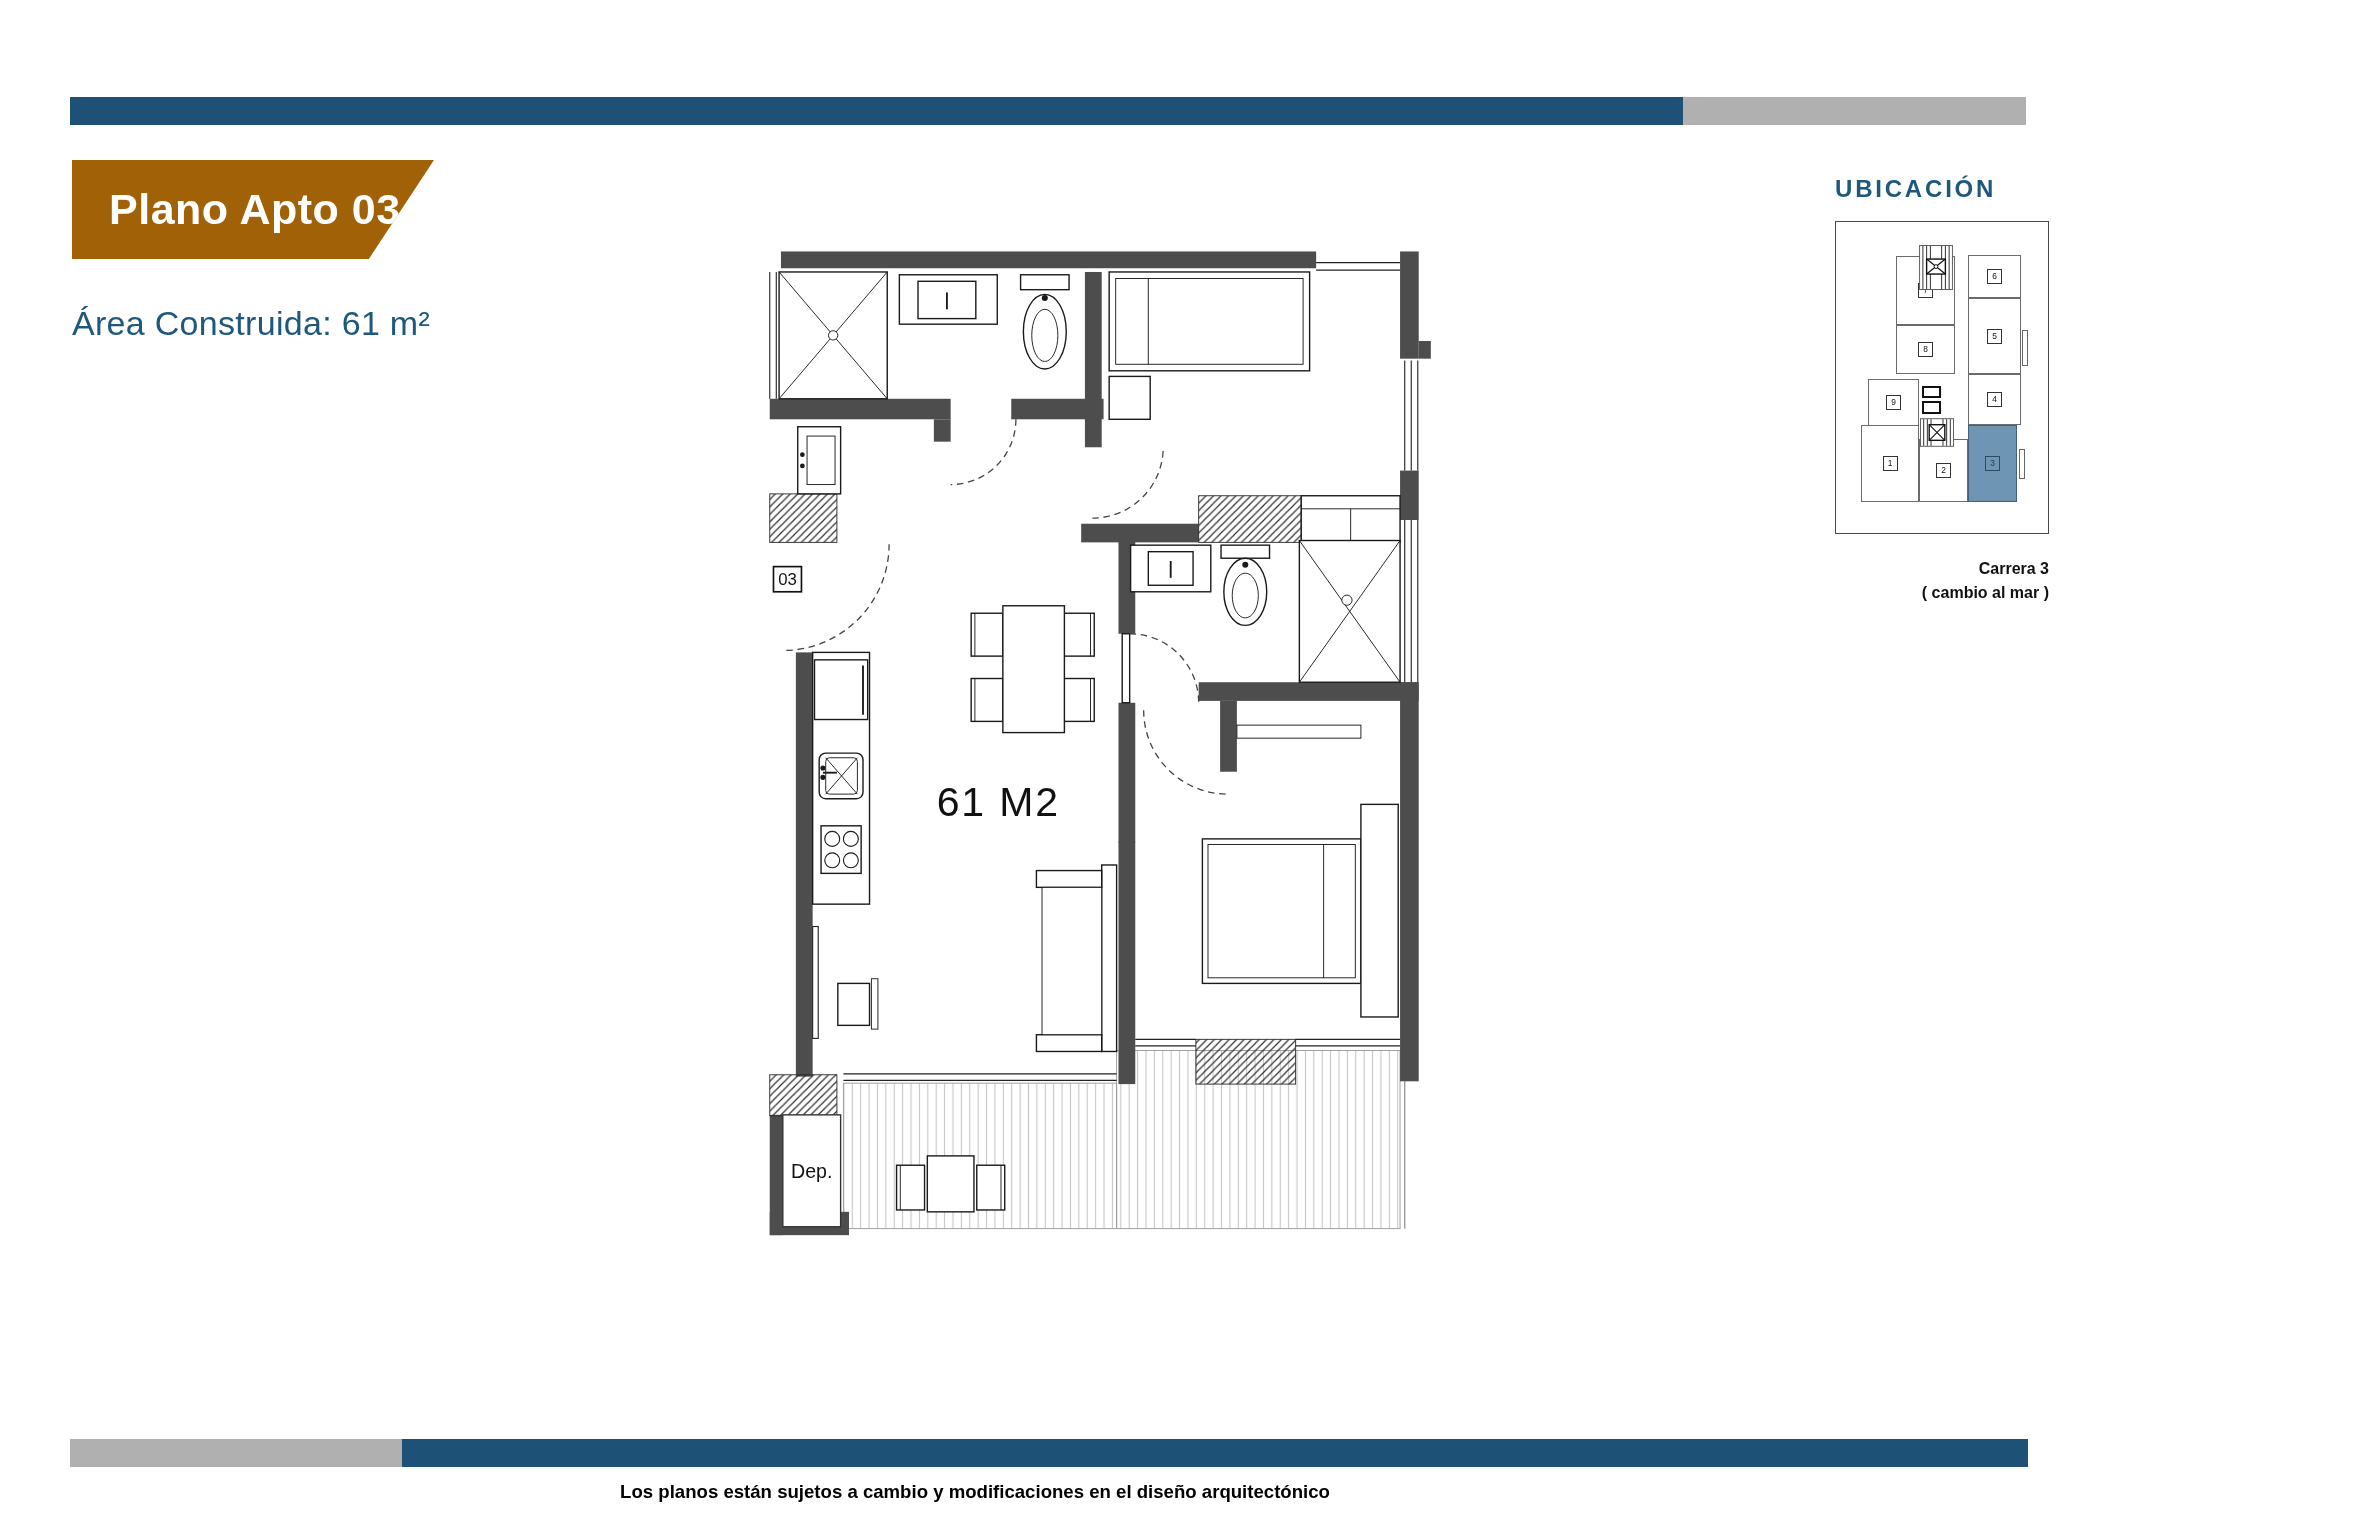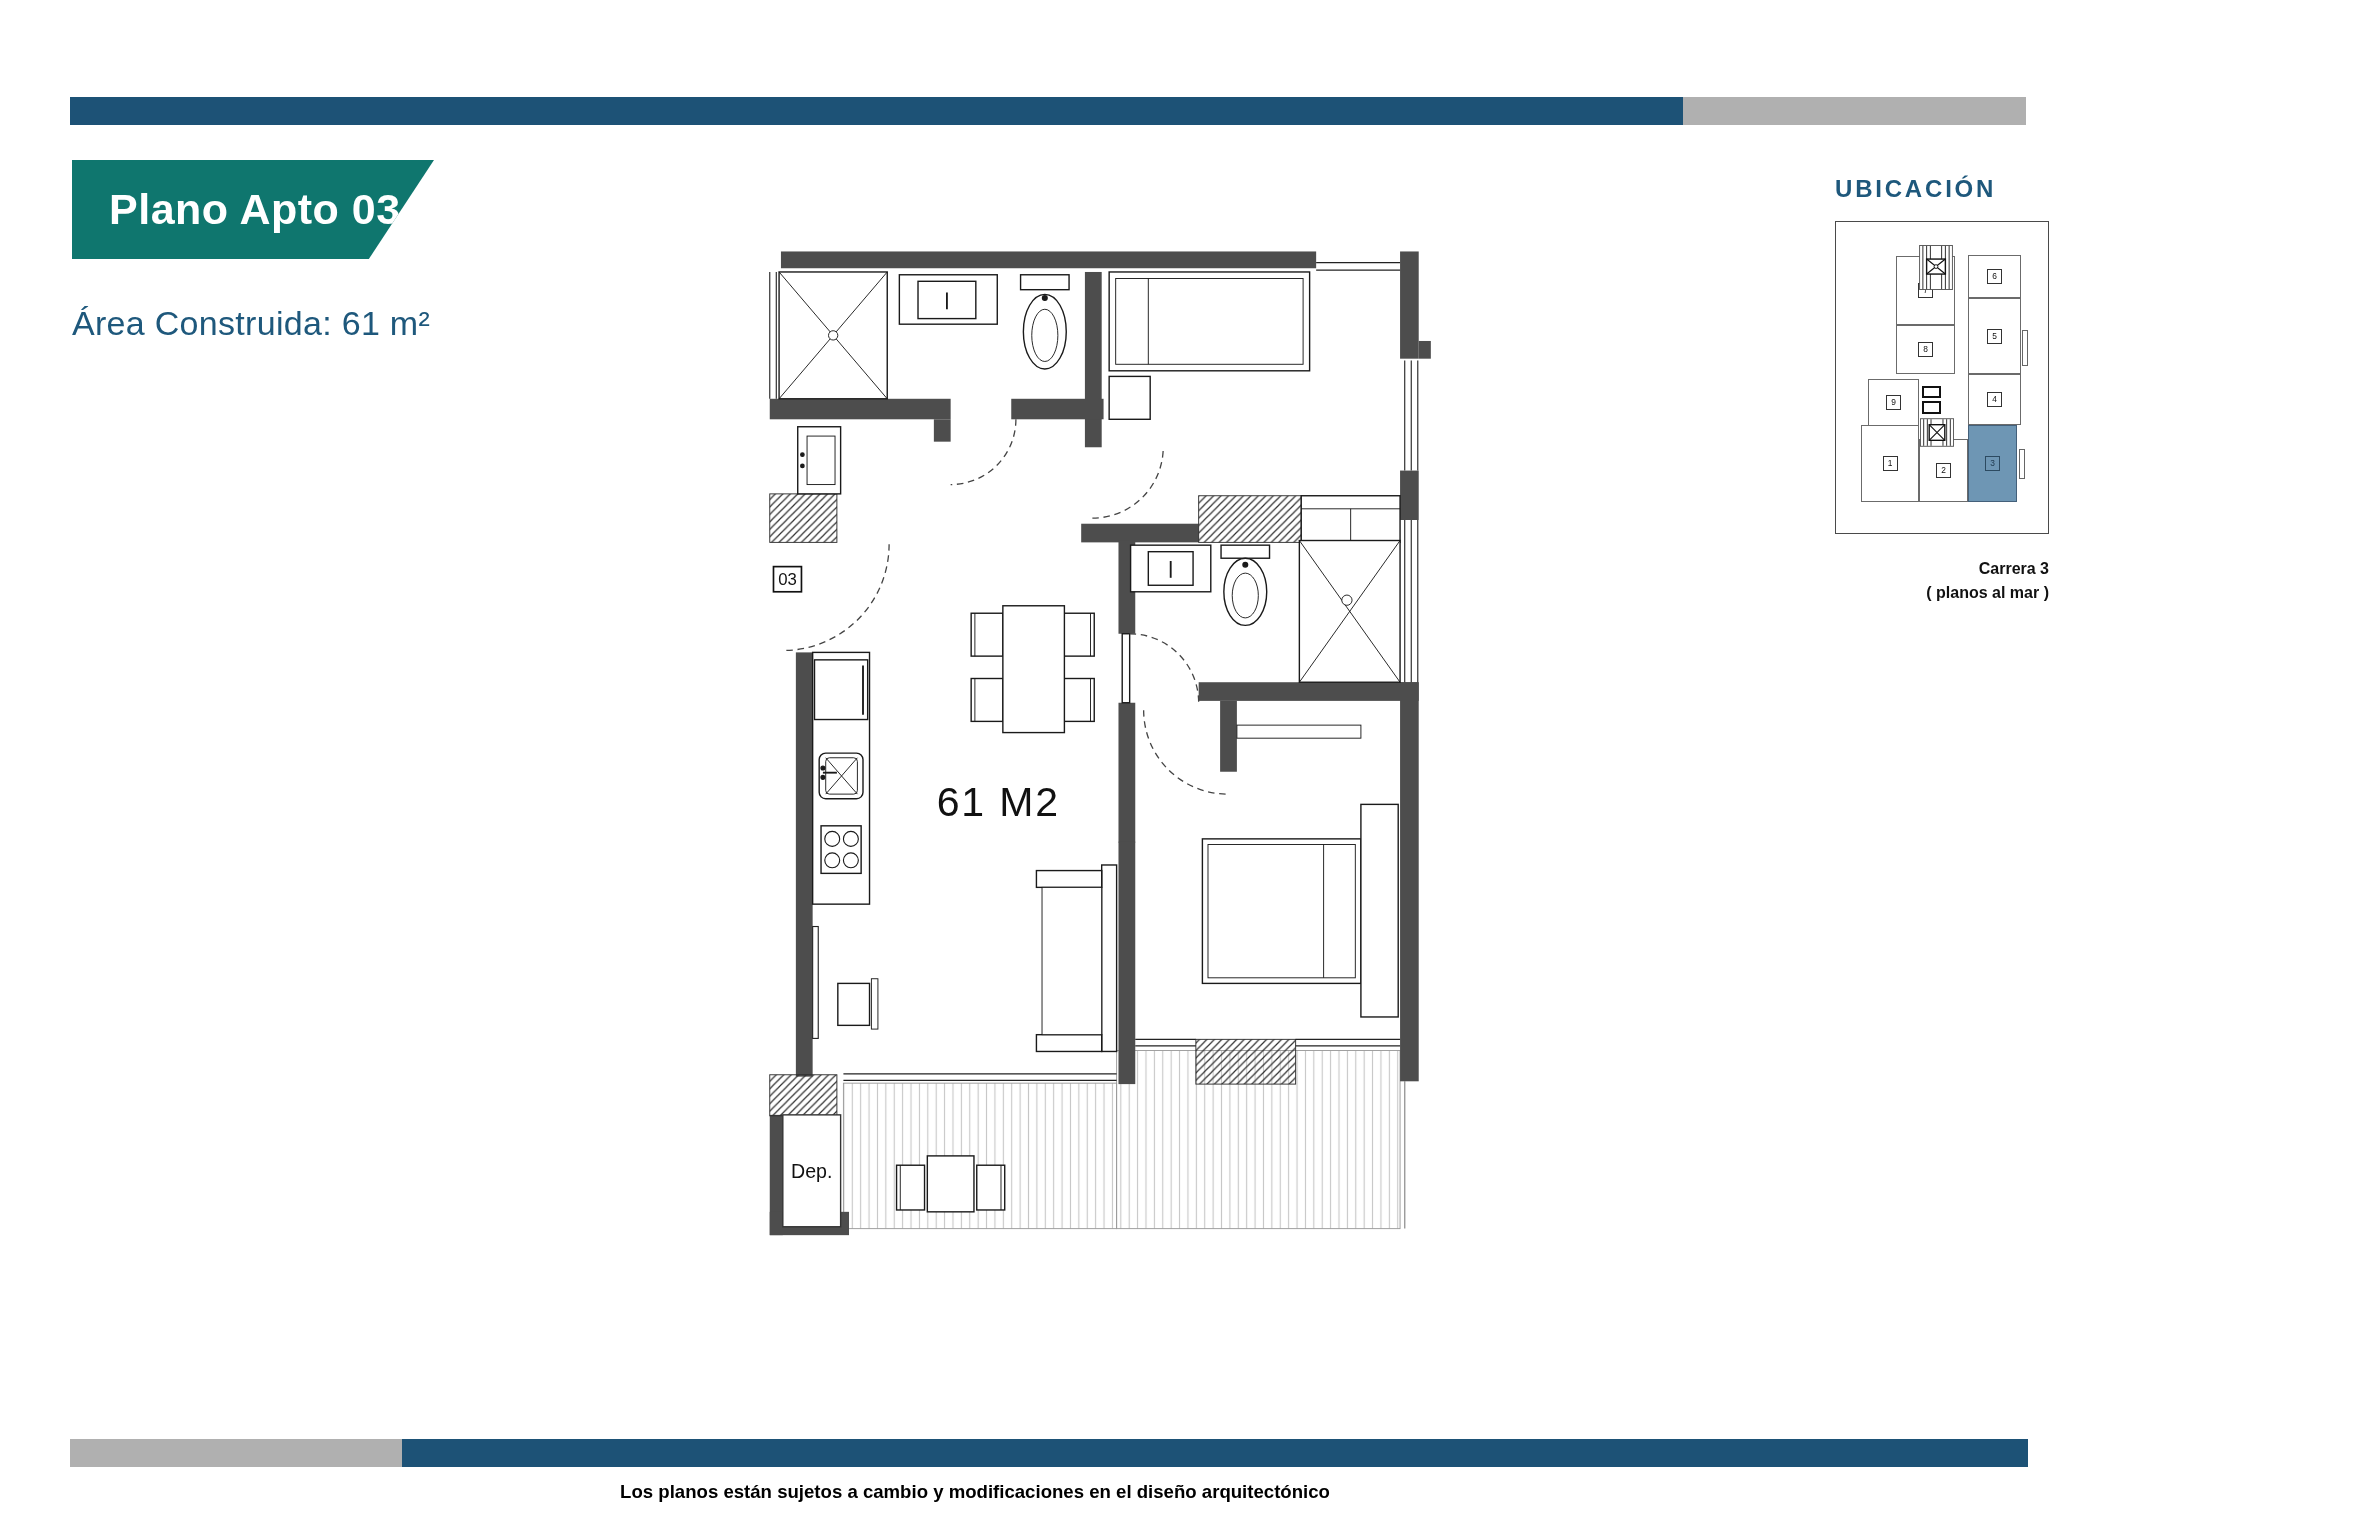--- a/index.html
+++ b/index.html
@@ -7,21 +7,21 @@
     width:2378px;height:1538px;position:relative;background:#ffffff;
     font-family:"Liberation Sans", sans-serif;overflow:hidden;
   }
   .abs{position:absolute;}
   
   .bar{display:flex;height:28px;}
   .bar .blue{background:#1d5276;}
   .bar .gray{background:#b0b0b0;}
   
   .banner{
-    left:72px;top:160px;width:362px;height:99px;background:#0f766e;
+    left:72px;top:160px;width:362px;height:99px;background:#a16207;
     clip-path:polygon(0 0,100% 0,82% 100%,0 100%);
   }
   .banner span{
     display:block;padding-left:37px;line-height:99px;color:#ffffff;
     font-size:43px;font-weight:bold;letter-spacing:0.5px;
   }
   .area-label{
     left:72px;top:304px;font-size:34px;color:#1e587c;letter-spacing:0.3px;
   }
   
@@ -328,21 +328,21 @@
     <rect x="10" y="7" width="17" height="17" fill="#fff" stroke="#111" stroke-width="1.5"></rect>
     <path d="M10,7 L27,24 M27,7 L10,24" stroke="#111" stroke-width="1.2"></path>
   </svg>
 
   <div class="abs" style="left:186px;top:108px;width:3.7px;height:34px;border:0.9px solid #666;background:#fff;"></div>
   <div class="abs" style="left:183px;top:227px;width:3.7px;height:28px;border:0.9px solid #666;background:#fff;"></div>
 </div>
 
 <div class="abs loc-caption">
   <div>Carrera 3</div>
-  <div>( planos al mar )</div>
+  <div>( cambio al mar )</div>
 </div>
 
 <div class="abs bar" style="left:70px;top:1439px;width:1958px;">
   <div class="gray" style="width:332px;"></div>
   <div class="blue" style="width:1626px;"></div>
 </div>
 
 <div class="abs footer-note">Los planos están sujetos a cambio y modificaciones en el diseño arquitectónico</div>
 
 

